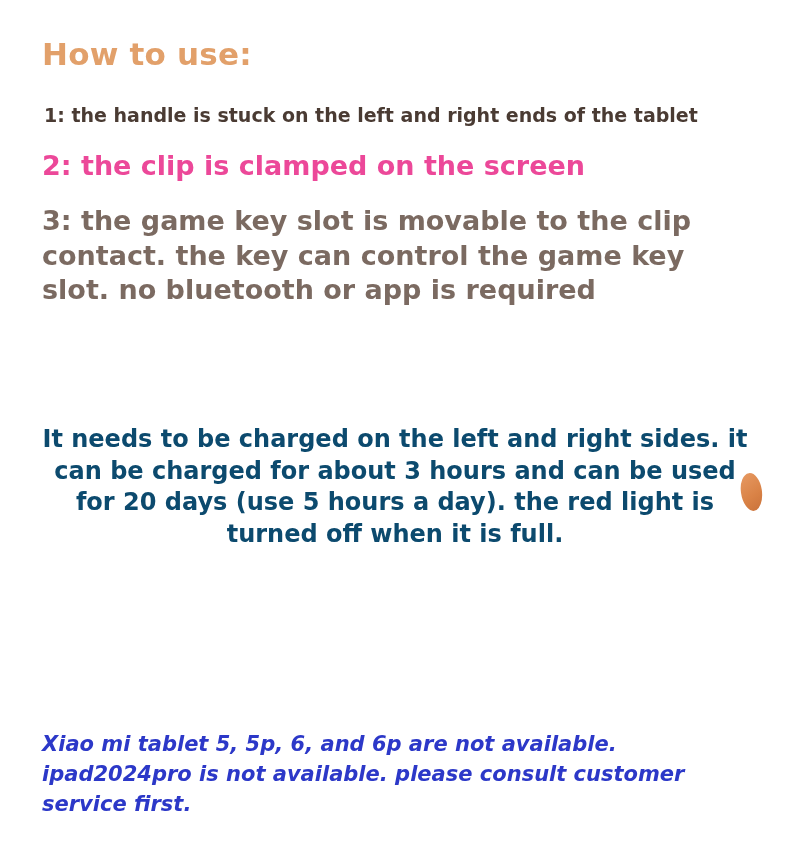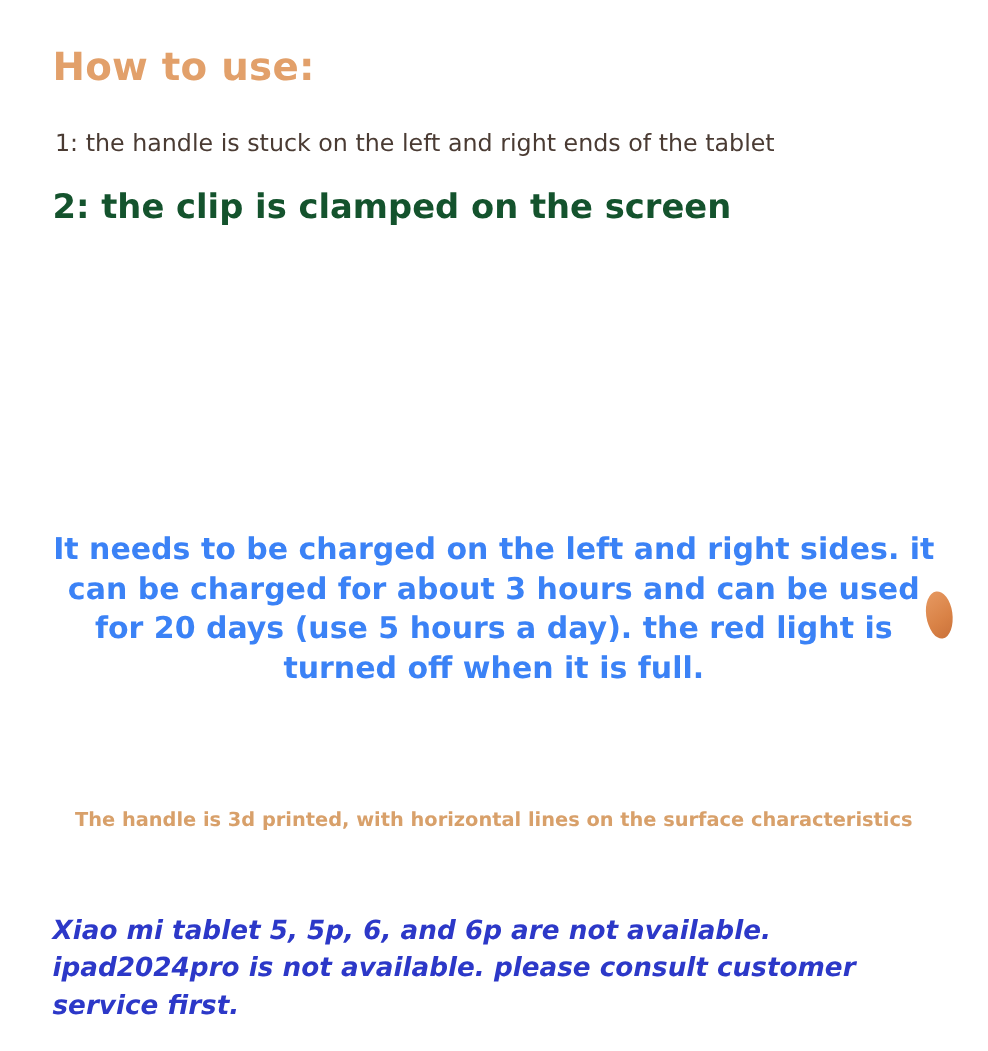--- a/index.html
+++ b/index.html
@@ -29,32 +29,32 @@
     font-weight: 700;
     color: #e2a06a;
     letter-spacing: 0.2px;
   }
 
   .step1 {
     position: absolute;
     left: 44px;
     top: 104px;
     font-size: 19px;
-    font-weight: 400;
+    font-weight: 700;
     color: #4a3b33;
     white-space: nowrap;
   }
 
   .step2 {
     position: absolute;
     left: 42px;
     top: 150px;
     font-size: 27px;
     font-weight: 700;
-    color: #14532d;
+    color: #ec4899;
     white-space: nowrap;
   }
 
   .step3 {
     position: absolute;
     left: 42px;
     top: 204px;
     width: 690px;
     font-size: 27px;
     font-weight: 700;
@@ -63,21 +63,21 @@
   }
 
   .charge-block {
     position: absolute;
     left: 36px;
     top: 424px;
     width: 718px;
     text-align: center;
     font-size: 24px;
     font-weight: 700;
-    color: #3b82f6;
+    color: #0c4a6e;
     line-height: 1.32;
   }
 
   .blob {
     position: absolute;
     left: 741px;
     top: 473px;
     width: 21px;
     height: 38px;
     background: linear-gradient(150deg, #e79a63 0%, #d98246 60%, #c9713a 100%);
@@ -113,22 +113,22 @@
 <body>
 
 <div class="page">
 
   <div class="heading">How to use:</div>
 
   <div class="step1">1: the handle is stuck on the left and right ends of the tablet</div>
 
   <div class="step2">2: the clip is clamped on the screen</div>
 
+  <div class="step3">3: the game key slot is movable to the clip contact. the key can control the game key slot. no bluetooth or app is required</div>
 
   <div class="charge-block">It needs to be charged on the left and right sides. it can be charged for about 3 hours and can be used for 20 days (use 5 hours a day). the red light is turned off when it is full.</div>
 
   <div class="blob"></div>
 
-  <div class="handle-note">The handle is 3d printed, with horizontal lines on the surface characteristics</div>
 
   <div class="compat-note">Xiao mi tablet 5, 5p, 6, and 6p are not available. ipad2024pro is not available. please consult customer service first.</div>
 
 </div>
 
 </body></html>

